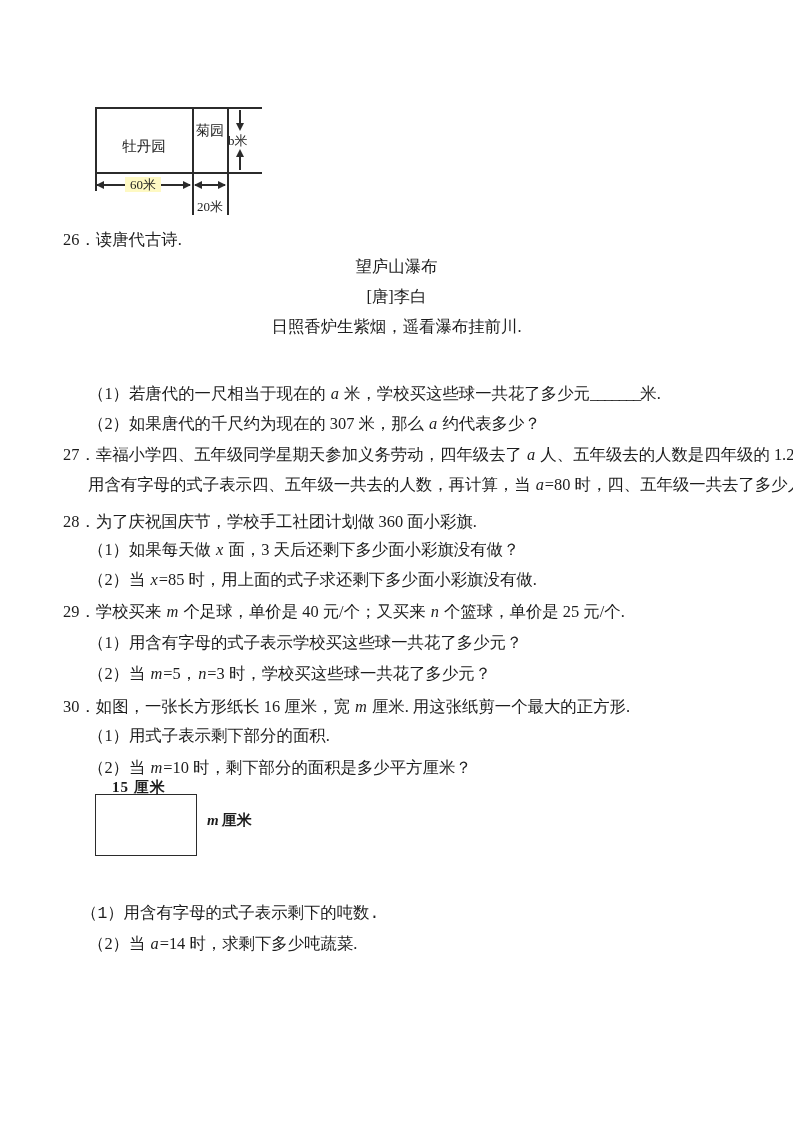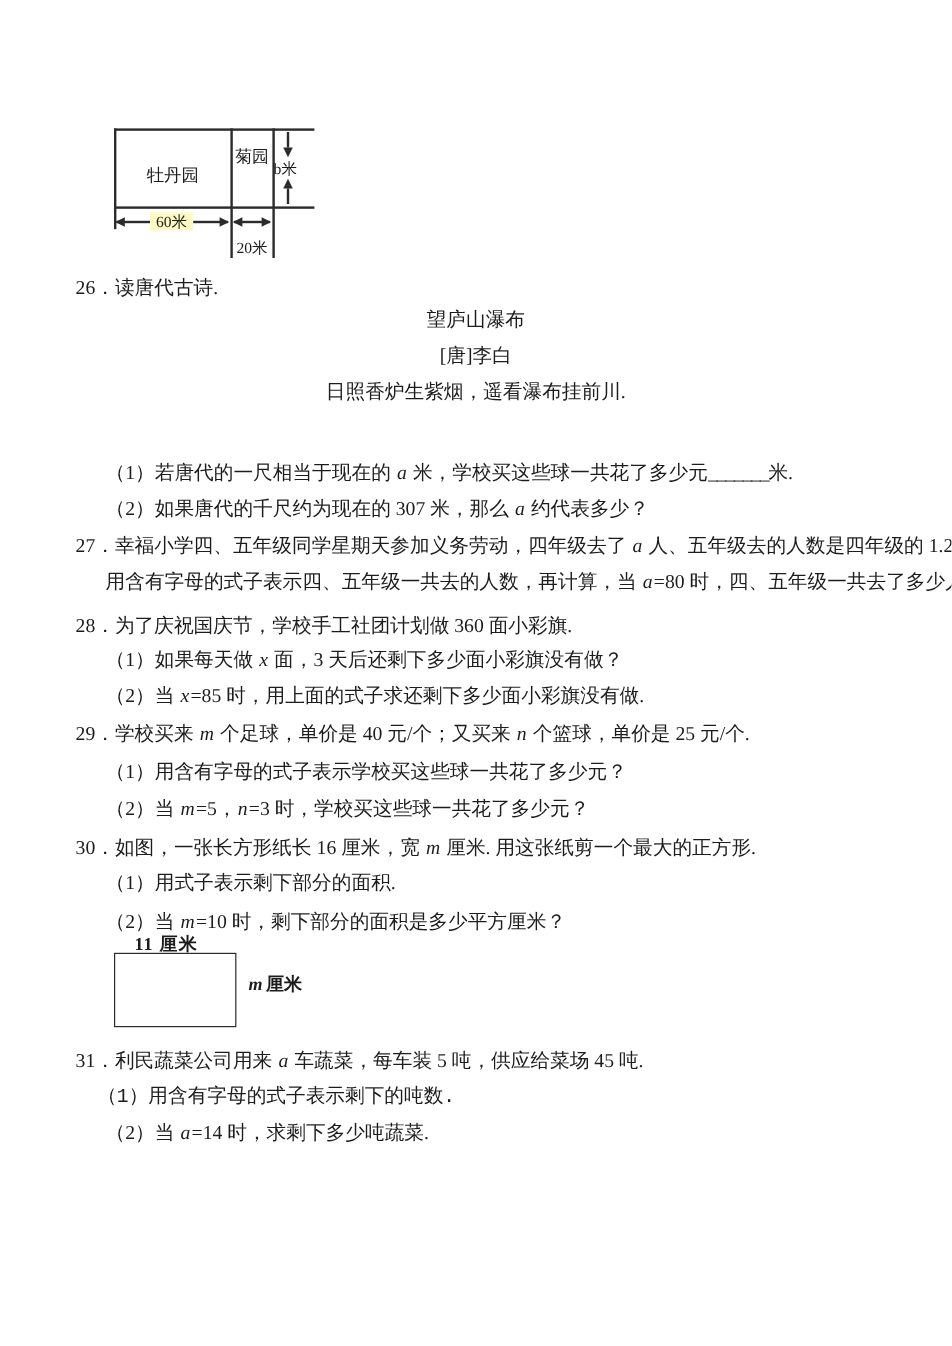--- a/index.html
+++ b/index.html
@@ -105,22 +105,21 @@
 
   <div class="tl" style="left:63px; top:601px;"><span>29．学校买来 </span><span class="seg-i">m</span><span> 个足球，单价是 40 元/个；又买来 </span><span class="seg-i">n</span><span> 个篮球，单价是 25 元/个.</span></div>
   <div class="tl" style="left:88px; top:632px;"><span>（1）用含有字母的式子表示学校买这些球一共花了多少元？</span></div>
   <div class="tl" style="left:88px; top:663px;"><span>（2）当 </span><span class="seg-i">m</span><span>=5，</span><span class="seg-i">n</span><span>=3 时，学校买这些球一共花了多少元？</span></div>
 
   <div class="tl" style="left:63px; top:696px;"><span>30．如图，一张长方形纸长 16 厘米，宽 </span><span class="seg-i">m</span><span> 厘米. 用这张纸剪一个最大的正方形.</span></div>
   <div class="tl" style="left:88px; top:725px;"><span>（1）用式子表示剩下部分的面积.</span></div>
   <div class="tl" style="left:88px; top:757px;"><span>（2）当 </span><span class="seg-i">m</span><span>=10 时，剩下部分的面积是多少平方厘米？</span></div>
 
   <div class="fig" style="left:95px; top:779px; width:180px; height:82px;">
-    <span class="paper-top-label" style="left:10px; top:-1px;">11 厘米</span>
+    <span class="paper-top-label" style="left:10px; top:-1px;">15 厘米</span>
     <div class="paper-rect" style="left:0; top:15px; width:100px; height:60px;"></div>
     <span class="paper-side-label" style="left:112px; top:32px;"><span class="var">m</span><span>厘米</span></span>
   </div>
 
-  <div class="tl" style="left:63px; top:873px;"><span>31．利民蔬菜公司用来 </span><span class="seg-i">a</span><span> 车蔬菜，每车装 5 吨，供应给菜场 45 吨.</span></div>
   <div class="tl" style="left:81px; top:903px;font-family:Liberation Mono, monospace;"><span>（1）用含有字母的式子表示剩下的吨数.</span></div>
   <div class="tl" style="left:88px; top:933px;"><span>（2）当 </span><span class="seg-i">a</span><span>=14 时，求剩下多少吨蔬菜.</span></div>
 
 </div>
 
 </body></html>

